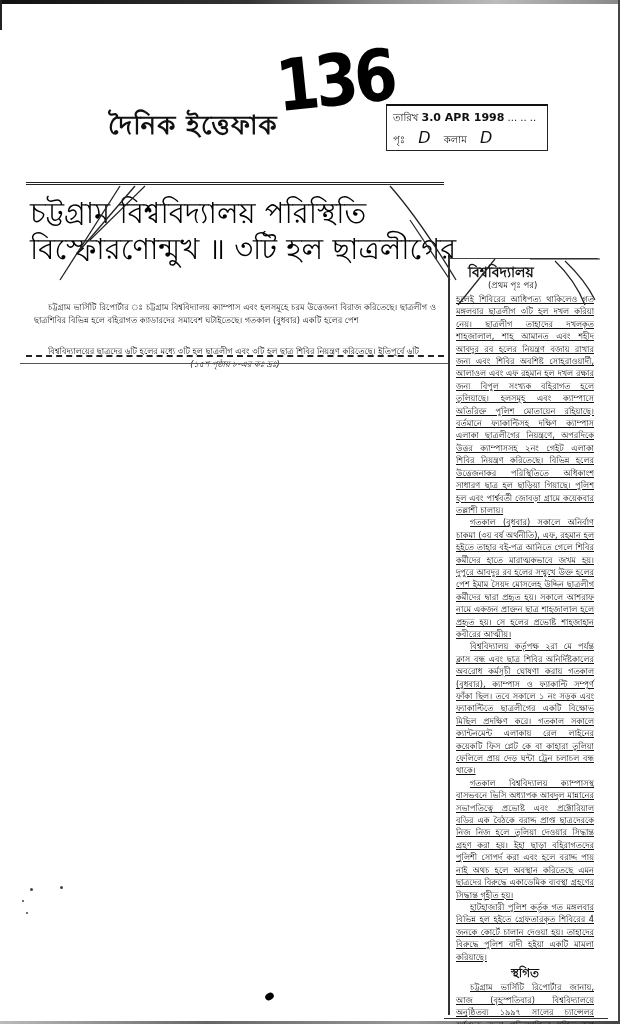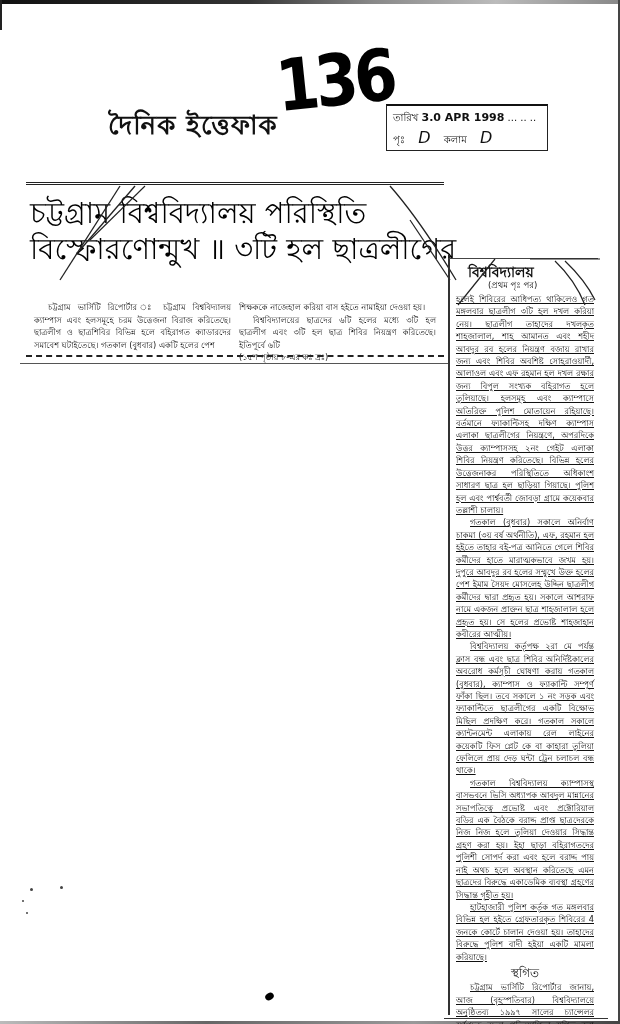--- a/index.html
+++ b/index.html
@@ -27,34 +27,34 @@
 
   .clip-main { position: absolute; left: 26px; top: 182px; width: 418px; height: 198px; border-top: 3px double #222; }
   .clip-main .frame-bottom { position: absolute; left: 0; right: 0; top: 170px; border-top: 2px dashed #222; }
   .clip-main .frame-bottom2 { position: absolute; left: -6px; right: -4px; top: 178px; border-top: 1px solid #555; }
   .clip-main .frame-right { position: absolute; right: -6px; top: 70px; height: 108px; border-right: 2px solid #222; }
 
   .headline { position: absolute; left: 4px; top: 10px; width: 420px; font-size: 29px; line-height: 36px; color: #000;
               font-family: "DejaVu Sans", sans-serif; font-weight: normal; }
   .headline div { white-space: nowrap; }
 
-  .cols { position: absolute; left: 8px; top: 116px; width: 402px; display: flex; gap: 8px; font-size: 8.2px; line-height: 12.5px; }
+  .cols { position: absolute; left: 8px; top: 116px; width: 402px; display: flex; gap: 19px; font-size: 8.2px; line-height: 12.5px; flex-direction: column; }
   .col { flex: 1; text-align: justify; }
   .col p { margin: 0; }
   .col .indent { text-indent: 14px; }
-  .col .cont { text-align: left; }
+  .col .cont { text-align: center; font-style: italic; }
 
   .clip-side { position: absolute; left: 448px; top: 258px; width: 148px; height: 756px; border-left: 2px solid #333; border-top: 1.5px solid #444; }
   .clip-side .side-bottom { position: absolute; left: -6px; right: -10px; bottom: -4px; border-top: 1.5px solid #333; }
   .side-title { position: absolute; left: 18px; top: 2px; font-size: 14px; font-weight: bold; }
   .side-sub { position: absolute; left: 38px; top: 20px; font-size: 8.5px; }
   .side-body { position: absolute; left: 6px; top: 34px; width: 138px; font-size: 8.2px; line-height: 12.4px; text-align: justify; }
   .side-body p { margin: 0; text-decoration: underline; }
   .side-body .indent { text-indent: 14px; }
-  .side-sub-head { text-align: center; font-weight: normal; font-size: 12px; margin: 4px 0 2px 0; }
+  .side-sub-head { text-align: center; font-weight: bold; font-size: 12px; margin: 4px 0 2px 0; }
 
   .swoosh { position: absolute; pointer-events: none; }
   .dot { position: absolute; left: 265px; top: 993px; width: 9px; height: 7px; background: #000; border-radius: 50%; transform: rotate(-30deg); }
   .speckle { position: absolute; background:#444; border-radius:50%; }
 </style>
 </head>
 <body>
 
 <div class="page">
   <div class="top-edge"></div>
@@ -83,21 +83,20 @@
   <div class="clip-main">
     <div class="headline">
       <div>চট্টগ্রাম বিশ্ববিদ্যালয় পরিস্থিতি</div>
       <div>বিস্ফোরণোন্মুখ ॥ ৩টি হল ছাত্রলীগের</div>
     </div>
     <div class="cols">
       <div class="col">
         <p class="indent">চট্টগ্রাম ভার্সিটি রিপোর্টার ঃ চট্টগ্রাম বিশ্ববিদ্যালয় ক্যাম্পাস এবং হলসমূহে চরম উত্তেজনা বিরাজ করিতেছে। ছাত্রলীগ ও ছাত্রশিবির বিভিন্ন হলে বহিরাগত ক্যাডারদের সমাবেশ ঘটাইতেছে। গতকাল (বুধবার) একটি হলের পেশ</p>
       </div>
       <div class="col">
-        <p>শিক্ষককে নাজেহাল করিয়া বাস হইতে নামাইয়া দেওয়া হয়।</p>
         <p class="indent">বিশ্ববিদ্যালয়ের ছাত্রদের ৬টি হলের মধ্যে ৩টি হল ছাত্রলীগ এবং ৩টি হল ছাত্র শিবির নিয়ন্ত্রণ করিতেছে। ইতিপূর্বে ৬টি</p>
         <p class="cont">(১৫শ পৃষ্ঠায় ৮-এর কঃ দ্রঃ)</p>
       </div>
     </div>
     <div class="frame-right"></div>
     <div class="frame-bottom"></div>
     <div class="frame-bottom2"></div>
   </div>
 
   <svg class="swoosh" style="left:20px;top:180px" width="440" height="110">

